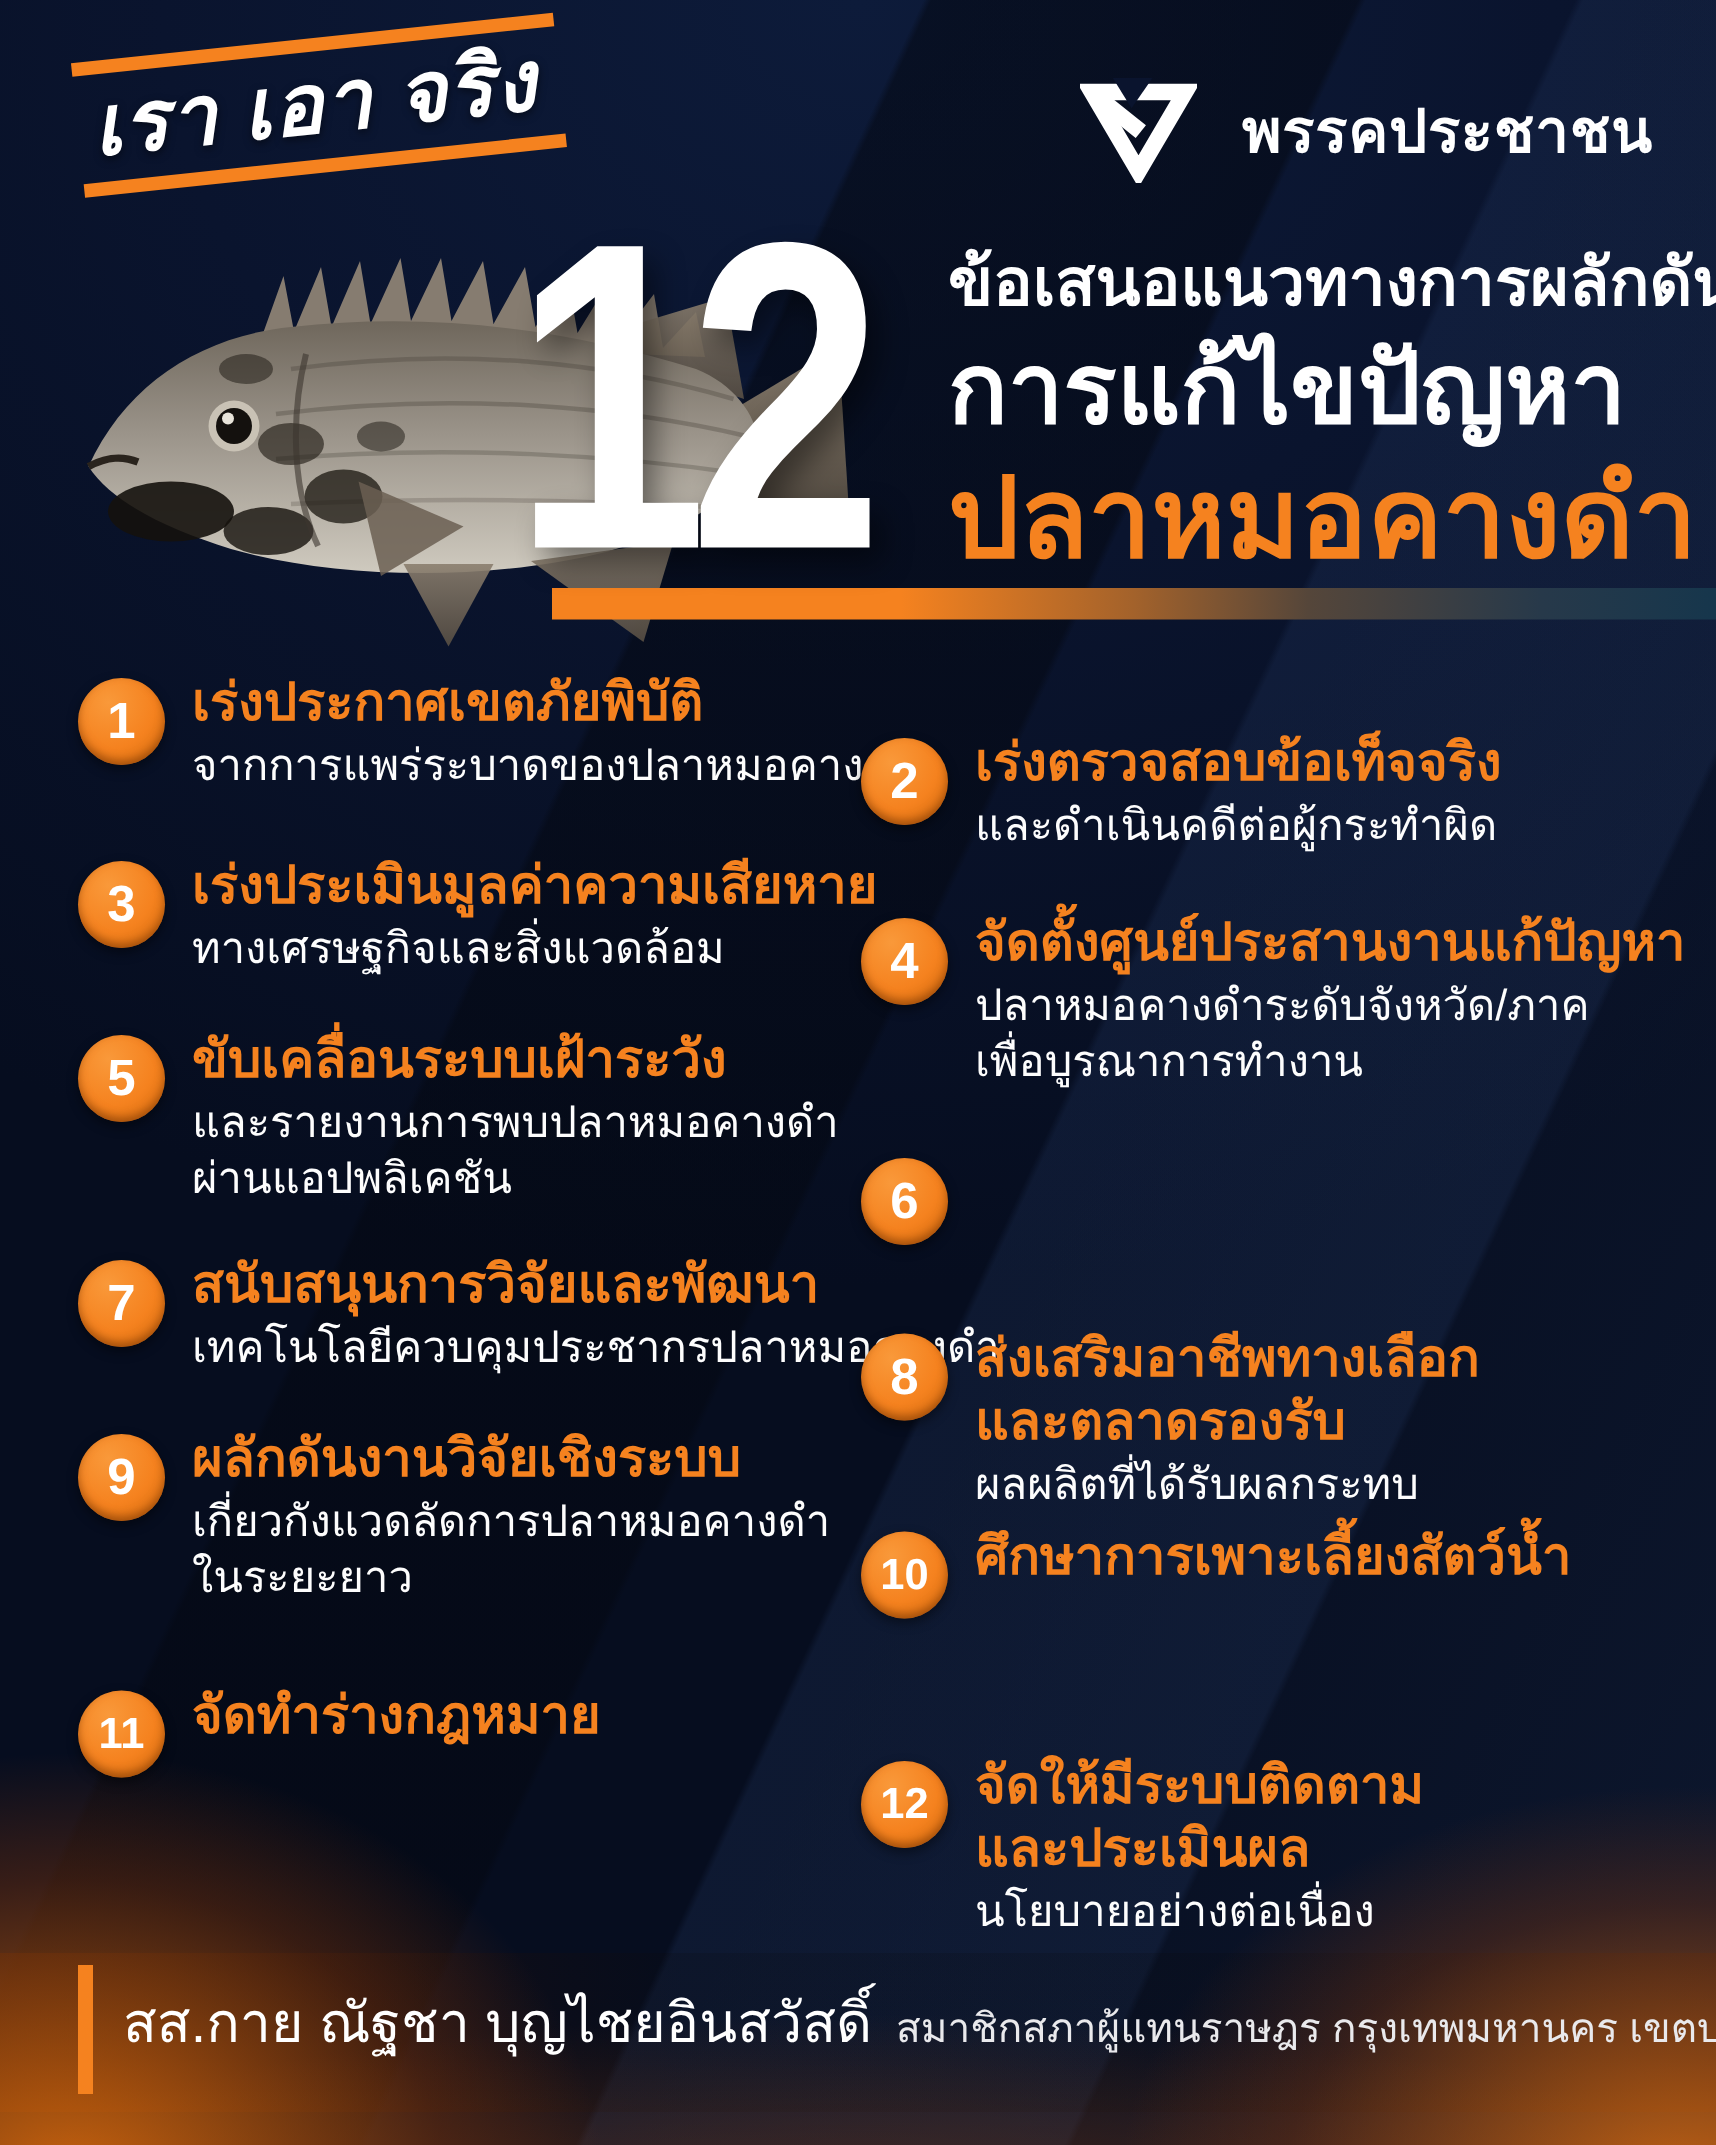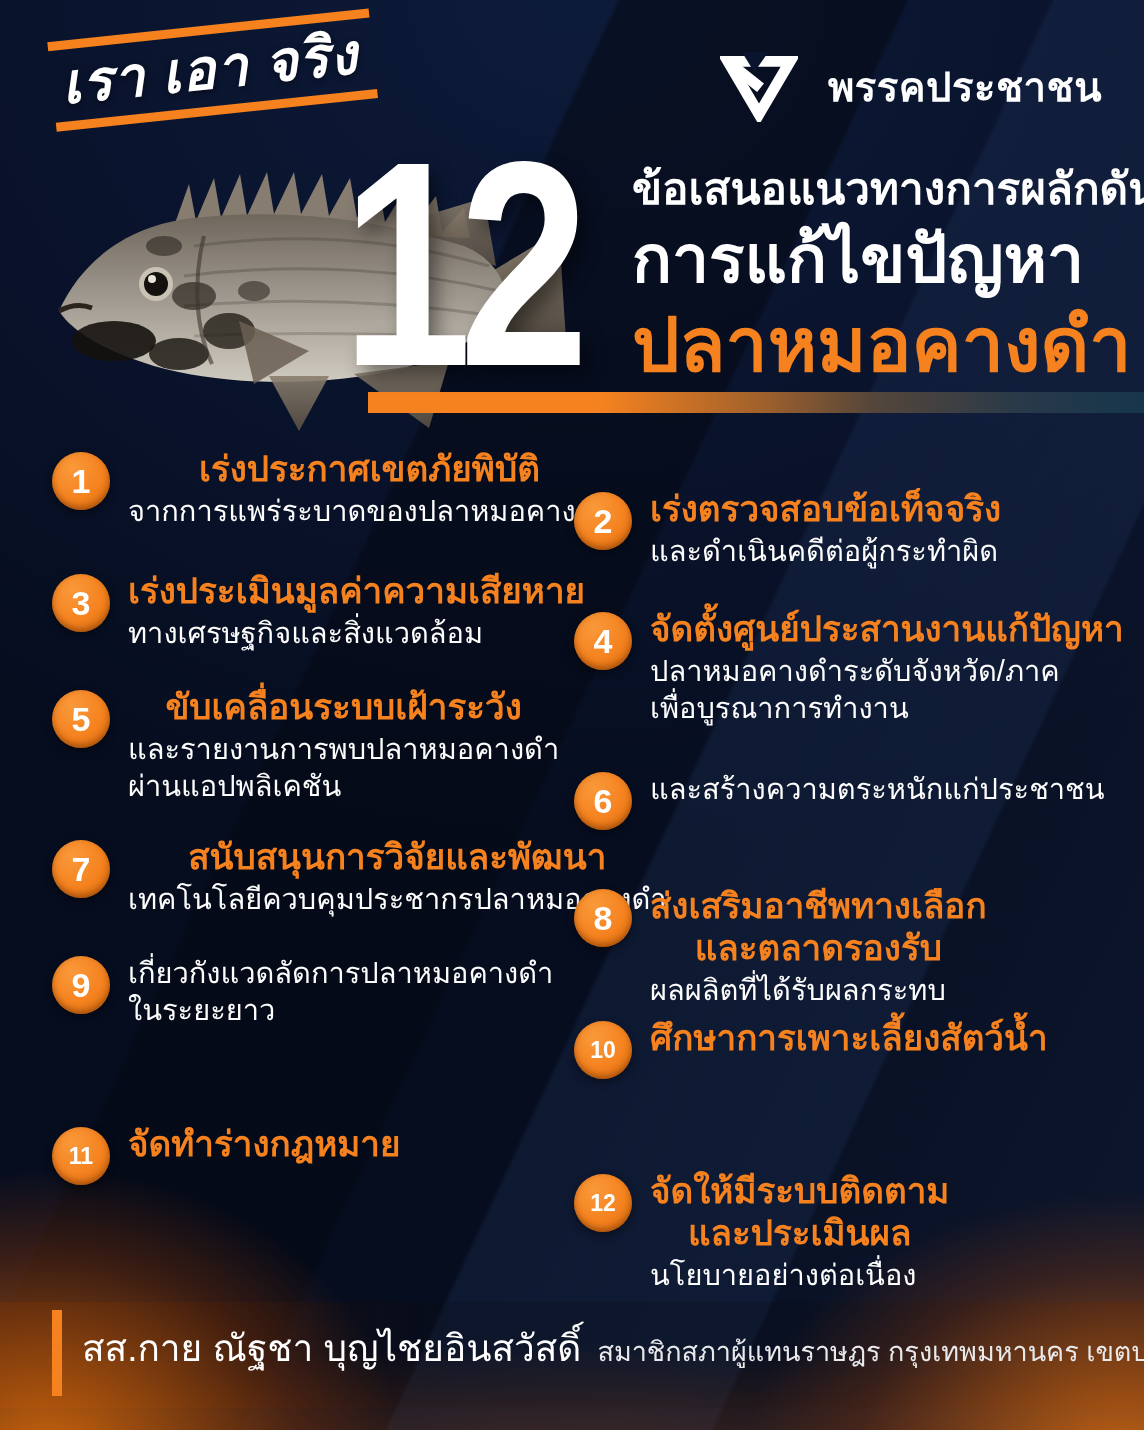--- a/index.html
+++ b/index.html
@@ -58,22 +58,22 @@
 
   
   .item{position:absolute;z-index:3;display:flex;gap:18px;align-items:flex-start;}
   .num-circle{
     flex:0 0 auto;width:58px;height:58px;border-radius:50%;
     background:radial-gradient(circle at 35% 28%, #f9993a 0%, #F5821F 55%, #d2690c 100%);
     box-shadow:0 3px 8px rgba(0,0,0,.45), inset 0 -3px 6px rgba(120,55,5,.6);
     display:flex;align-items:center;justify-content:center;
     font-size:34px;font-weight:800;color:#fff;margin-top:4px;
   }
-  .two .num-circle{font-size:23px;}
-  .item-title{font-size:35px;font-weight:700;color:#F5821F;line-height:1.2;white-space:pre-line;text-align:center;}
+  .two .num-circle{font-size:29px;}
+  .item-title{font-size:35px;font-weight:700;color:#F5821F;line-height:1.2;white-space:pre-line;}
   .item-sub{font-size:29px;font-weight:400;color:#fdfdfd;line-height:1.28;margin-top:3px;white-space:pre-line;}
   .i1 {left:52px; top:448px;}
   .i3 {left:52px; top:570px;}
   .i5 {left:52px; top:686px;}
   .i7 {left:52px; top:836px;}
   .i9 {left:52px; top:952px;}
   .i11{left:52px; top:1100px;margin-top:23px;}
   .i2 {left:574px;top:488px;}
   .i4 {left:574px;top:608px;}
   .i6 {left:574px;top:768px;}
@@ -202,20 +202,21 @@
   <div class="item i7">
     <div class="num-circle">7</div>
     <div>
         <div class="item-title">สนับสนุนการวิจัยและพัฒนา</div>
          <div class="item-sub">เทคโนโลยีควบคุมประชากรปลาหมอคางดำ</div>
       </div>
   </div>
   <div class="item i9">
     <div class="num-circle">9</div>
     <div>
+        <div class="item-title">ผลักดันงานวิจัยเชิงระบบ</div>
          <div class="item-sub">เกี่ยวกังแวดลัดการปลาหมอคางดำ
 ในระยะยาว</div>
       </div>
   </div>
   <div class="item i11 two">
     <div class="num-circle">11</div>
     <div>
         <div class="item-title">จัดทำร่างกฎหมาย</div>
       </div>
   </div>
@@ -231,21 +232,20 @@
     <div class="num-circle">4</div>
     <div>
         <div class="item-title">จัดตั้งศูนย์ประสานงานแก้ปัญหา</div>
          <div class="item-sub">ปลาหมอคางดำระดับจังหวัด/ภาค
 เพื่อบูรณาการทำงาน</div>
       </div>
   </div>
   <div class="item i6">
     <div class="num-circle">6</div>
     <div>
-         <div class="item-sub">และสร้างความตระหนักแก่ประชาชน</div>
       </div>
   </div>
   <div class="item i8">
     <div class="num-circle">8</div>
     <div>
         <div class="item-title">ส่งเสริมอาชีพทางเลือก
 และตลาดรองรับ</div>
          <div class="item-sub">ผลผลิตที่ได้รับผลกระทบ</div>
       </div>
   </div>

